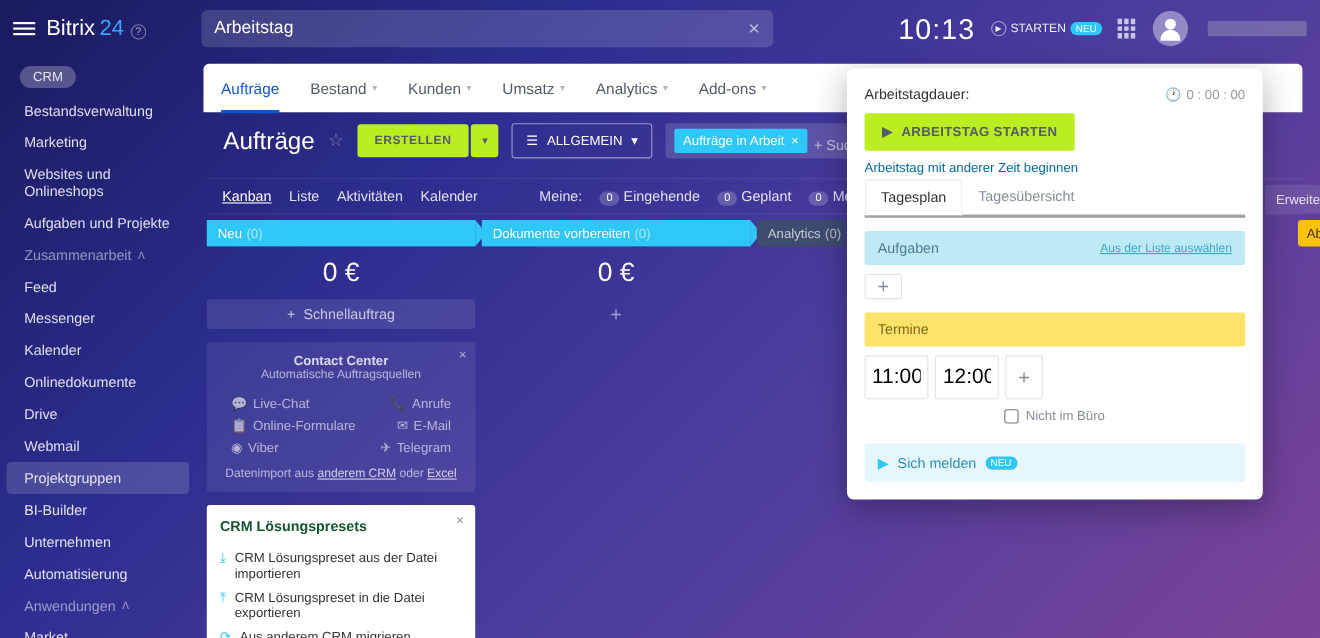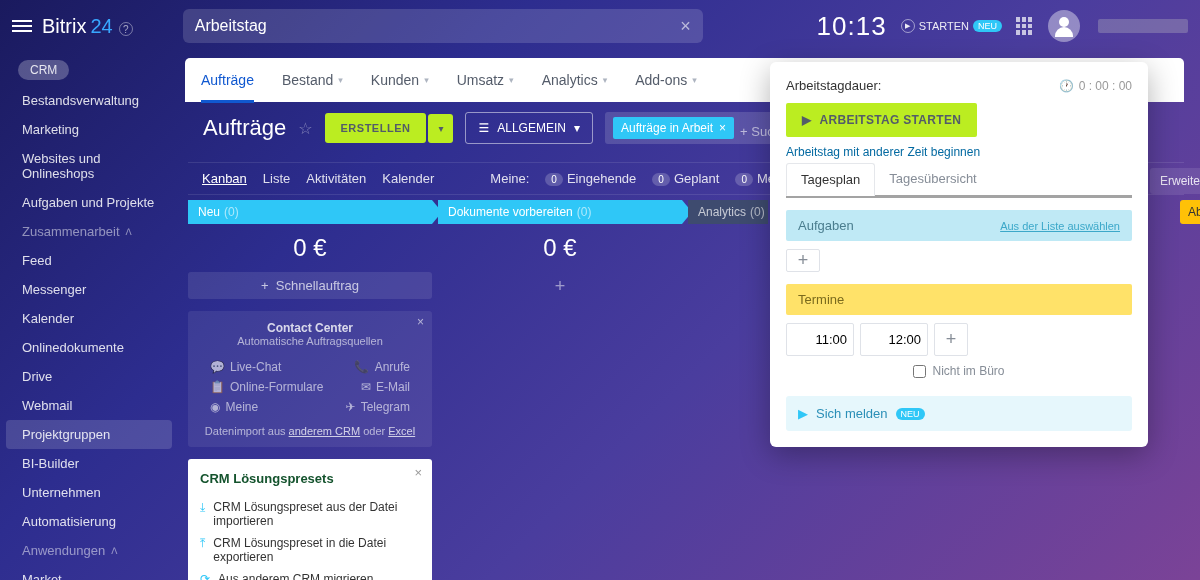--- a/index.html
+++ b/index.html
@@ -97,21 +97,21 @@
 .wd-alt { color: #0369a1; font-size: 12px; margin-top: 8px; }
 .wd-tabs { display: flex; border-bottom: 3px solid #a3a3a3; margin-top: 4px; }
 .wd-tab { padding: 8px 14px; cursor: pointer; font-size: 13px; color: #868d97; }
 .wd-tab.active { border: 1px solid #e5e7eb; border-bottom: 1px solid #fff; margin-bottom: -1px; background: #fff; color: #333; border-radius: 3px 3px 0 0; }
 .wd-section { margin-top: 12px; padding: 8px 12px; border-radius: 2px; display: flex; justify-content: space-between; align-items: center; }
 .wd-section.aufgaben { background: #bfe9f5; color: #4a7d8e; }
 .wd-section.termine { background: #ffe269; color: #7a6a1d; }
 .wd-section .link { font-size: 11px; text-decoration: underline; color: #3ca8c9; }
 .wd-input-row { display: flex; gap: 6px; margin-top: 8px; }
 .wd-input { flex: 1; border: 1px solid #dfe2e8; border-radius: 2px; padding: 8px 10px; font-size: 13px; color: #868d97; }
-.wd-time { width: 68px; border: 1px solid #dfe2e8; border-radius: 2px; padding: 8px 6px; font-size: 13px; text-align: right; }
+.wd-time { width: 58px; border: 1px solid #dfe2e8; border-radius: 2px; padding: 8px 6px; font-size: 19px; text-align: right; }
 .wd-plus { width: 34px; border: 1px solid #dfe2e8; border-radius: 2px; display: flex; align-items: center; justify-content: center; font-size: 18px; color: #868d97; cursor: pointer; }
 .wd-check { display: flex; align-items: center; justify-content: center; gap: 6px; margin-top: 8px; font-size: 12px; color: #868d97; }
 .wd-signin { background: #e6f7fc; border-radius: 3px; padding: 10px 12px; margin-top: 18px; display: flex; align-items: center; gap: 8px; color: #2a8fb7; font-size: 13px; cursor: pointer; }
 
 
 .ext-btn { position: absolute; right: 0; top: 168px; background: rgba(255,255,255,0.1); color: rgba(255,255,255,0.85); font-size: 12px; padding: 6px 0 6px 10px; border-radius: 3px 0 0 3px; width: 50px; overflow: hidden; }
 .abs-btn { position: absolute; right: 0; top: 200px; background: #ffc107; color: #333; font-size: 12px; padding: 5px 0 5px 8px; border-radius: 3px 0 0 3px; width: 20px; overflow: hidden; }
 .abs-btn::before { content: ""; position: absolute; left: -10px; top: 0; width: 0; height: 0; border-top: 13px solid transparent; border-bottom: 13px solid transparent; border-right: 10px solid #ffc107; }
 </style>
 </head>
@@ -255,21 +255,21 @@
       <div class="cc-sub">Automatische Auftragsquellen</div>
       <div class="cc-row">
           <div class="cc-item">💬 <span>Live-Chat</span></div>
           <div class="cc-item">📞 <span>Anrufe</span></div>
         </div>
       <div class="cc-row">
           <div class="cc-item">📋 <span>Online-Formulare</span></div>
           <div class="cc-item">✉ <span>E-Mail</span></div>
         </div>
       <div class="cc-row">
-          <div class="cc-item">◉ <span>Meine</span></div>
+          <div class="cc-item">◉ <span>Viber</span></div>
           <div class="cc-item">✈ <span>Telegram</span></div>
         </div>
       <div class="cc-foot"><span>Datenimport aus </span><span class="link">anderem CRM</span><span> oder </span><span class="link">Excel</span></div>
     </div>
     <div class="preset-card">
       <div class="close">×</div>
       <div class="preset-title">CRM Lösungspresets</div>
       <div class="preset-item">
           <span class="picon">⤓</span>
           <span>CRM Lösungspreset aus der Datei importieren</span>

